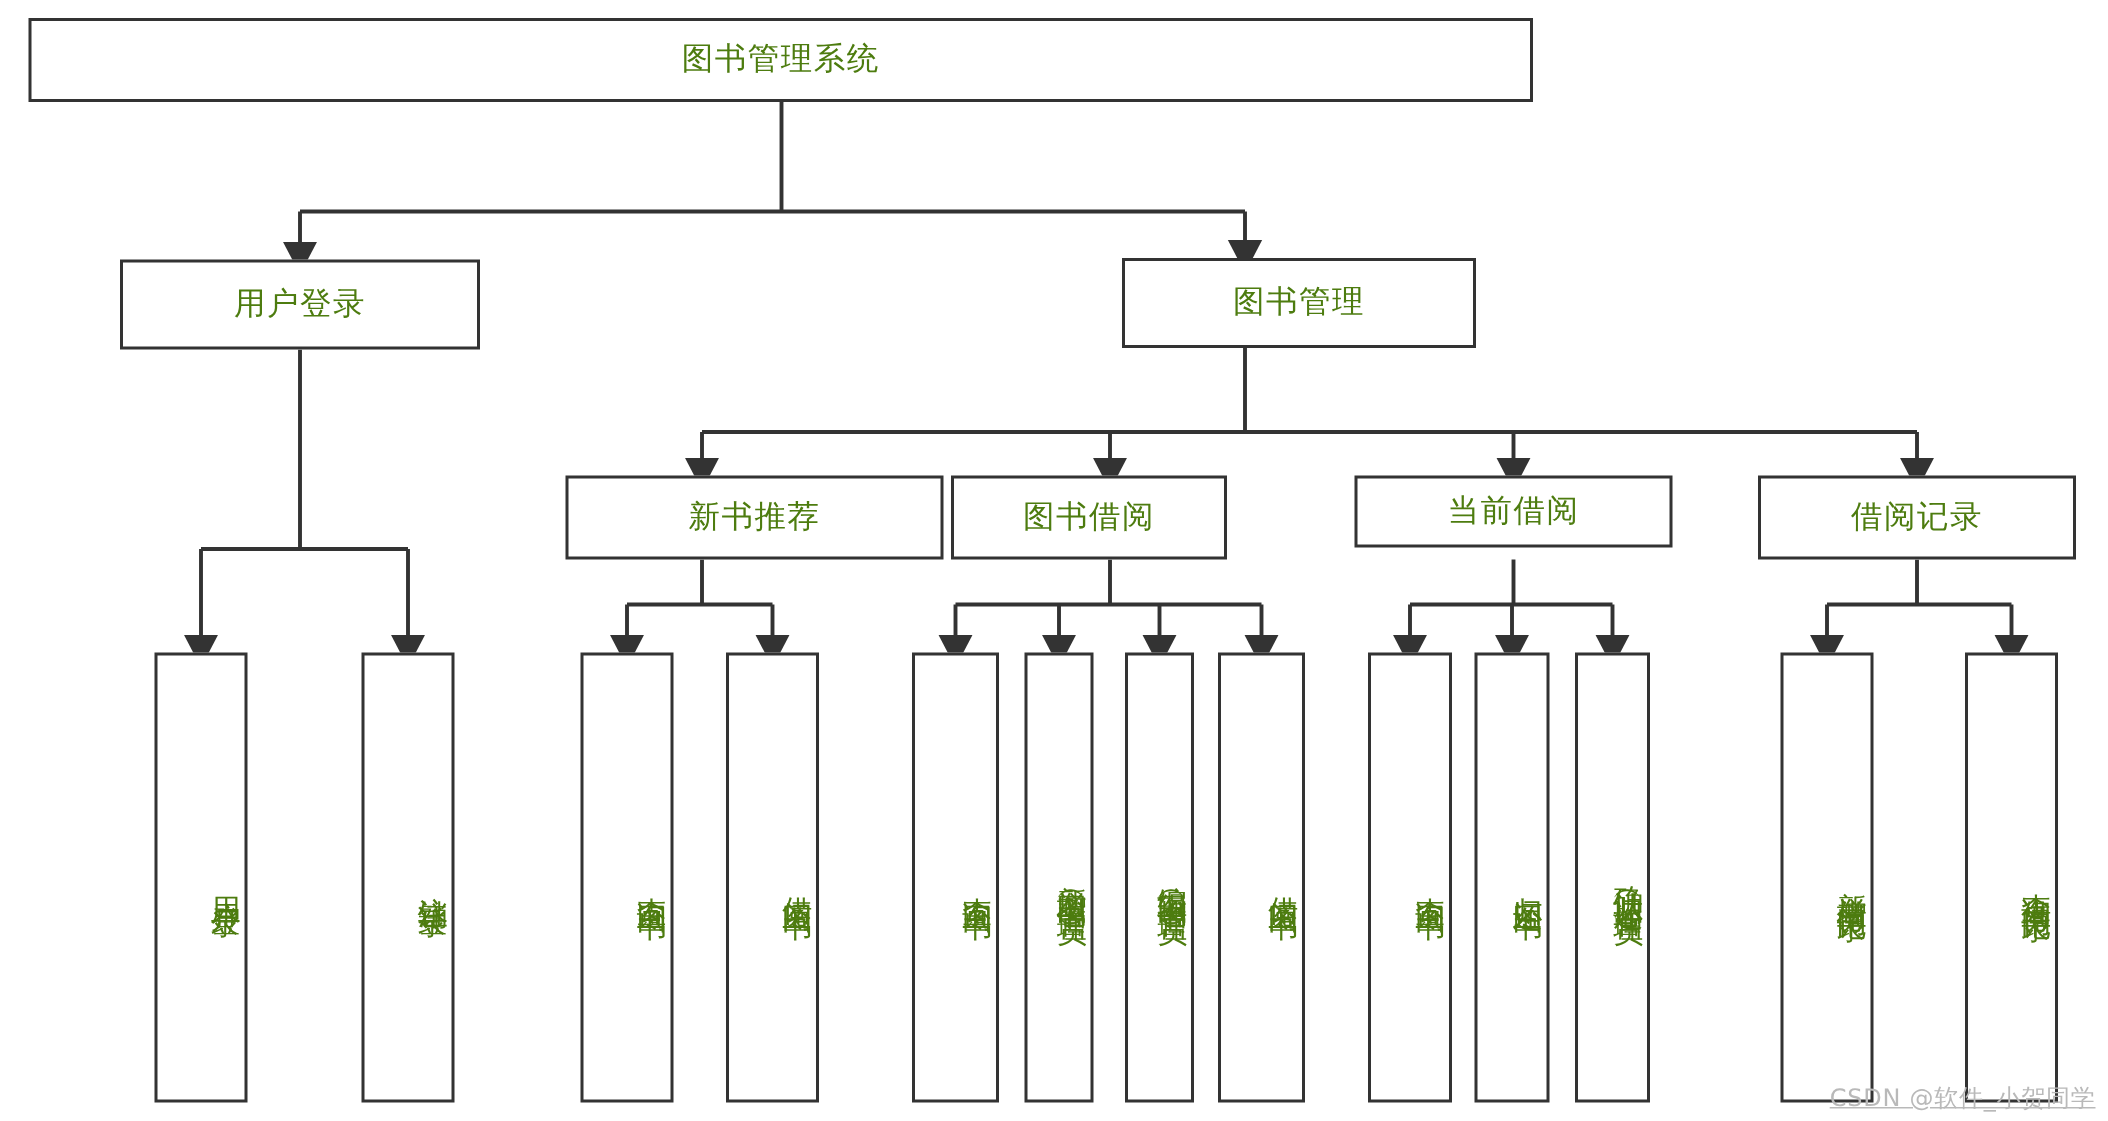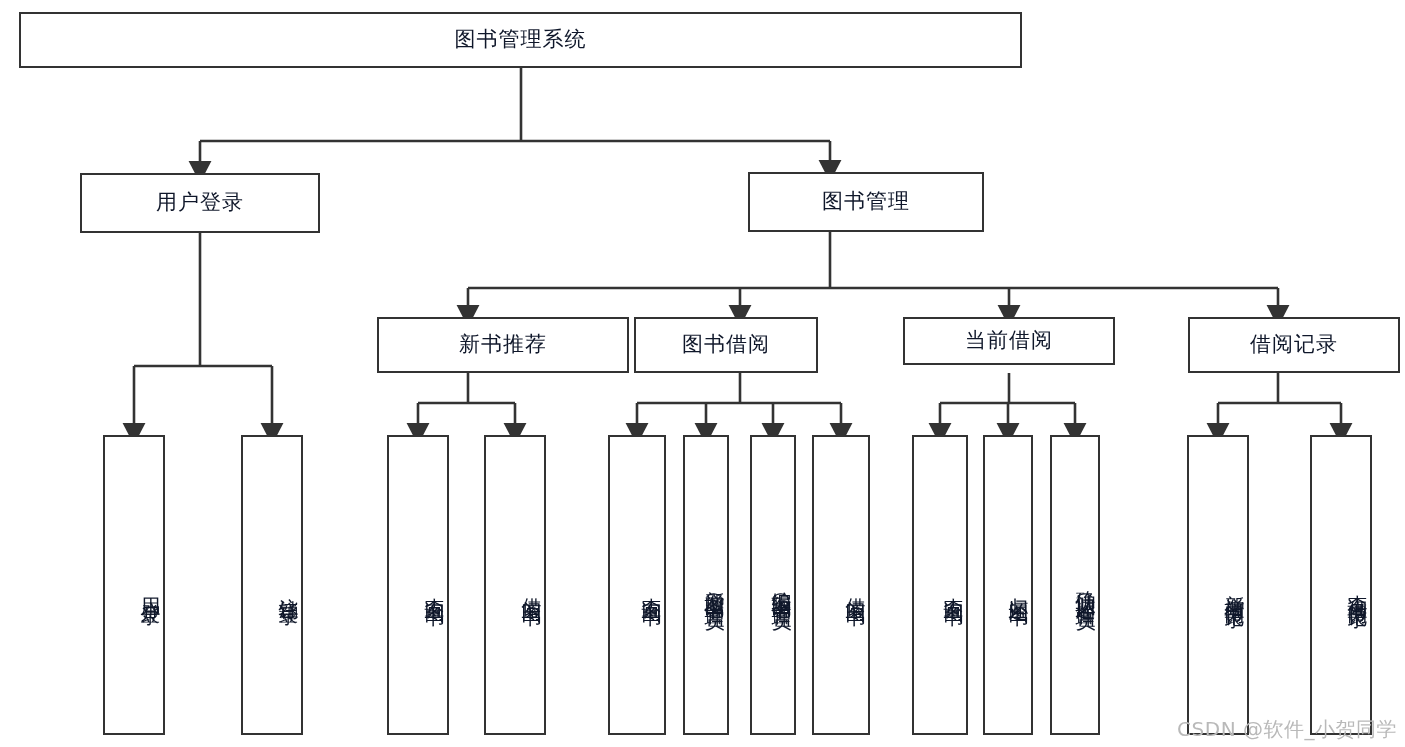--- a/index.html
+++ b/index.html
@@ -28,21 +28,21 @@
     pointer-events: none;
   }
   .node {
     position: absolute;
     box-sizing: border-box;
     background: #ffffff;
     border: 2px solid #333333;
     display: flex;
     align-items: center;
     justify-content: center;
-    color: #0f172a;
+    color: #4d7c0f;
   }
   .node.horiz {
     font-size: 21px;
     letter-spacing: 1px;
     line-height: 1.2;
   }
   .node.vert {
     writing-mode: vertical-rl;
     text-orientation: upright;
     font-size: 20px;
@@ -57,24 +57,25 @@
     white-space: nowrap;
   }
   .node.vert .node-label {
     writing-mode: vertical-rl;
     text-orientation: upright;
   }
   #watermark {
     position: absolute;
     right: 8px;
     bottom: 4px;
-    font-size: 20px;
+    font-size: 16px;
     color: #b9b9b9;
     white-space: nowrap;
     letter-spacing: 0.5px;
+    text-decoration: underline;
   }
 </style>
 </head>
 <body>
 
 <div id="diagram-root">
 
   <svg class="edges" viewBox="0 0 1405 747">
     <defs>
       <marker id="arrowhead" markerWidth="11" markerHeight="11" refX="4.2" refY="5" orient="auto" markerUnits="strokeWidth">
@@ -130,21 +131,21 @@
       </div>
       <div class="node horiz" style="left: 377px; top: 317px; width: 252px; height: 56px;">
         <span class="node-label">新书推荐</span>
       </div>
       <div class="node horiz" style="left: 634px; top: 317px; width: 184px; height: 56px; align-items: center;">
         <span class="node-label">图书借阅</span>
       </div>
       <div class="node horiz" style="left: 903px; top: 317px; width: 212px; height: 48px;">
         <span class="node-label">当前借阅</span>
       </div>
-      <div class="node horiz" style="left: 1172px; top: 317px; width: 212px; height: 56px; margin-left: 16px;">
+      <div class="node horiz" style="left: 1172px; top: 317px; width: 212px; height: 56px;">
         <span class="node-label">借阅记录</span>
       </div>
       <div class="node vert" style="left: 103px; top: 435px; width: 62px; height: 300px;">
         <span class="node-label">用户登录</span>
       </div>
       <div class="node vert" style="left: 241px; top: 435px; width: 62px; height: 300px;">
         <span class="node-label">注销登录</span>
       </div>
       <div class="node vert" style="left: 387px; top: 435px; width: 62px; height: 300px;">
         <span class="node-label">查询图书</span>

